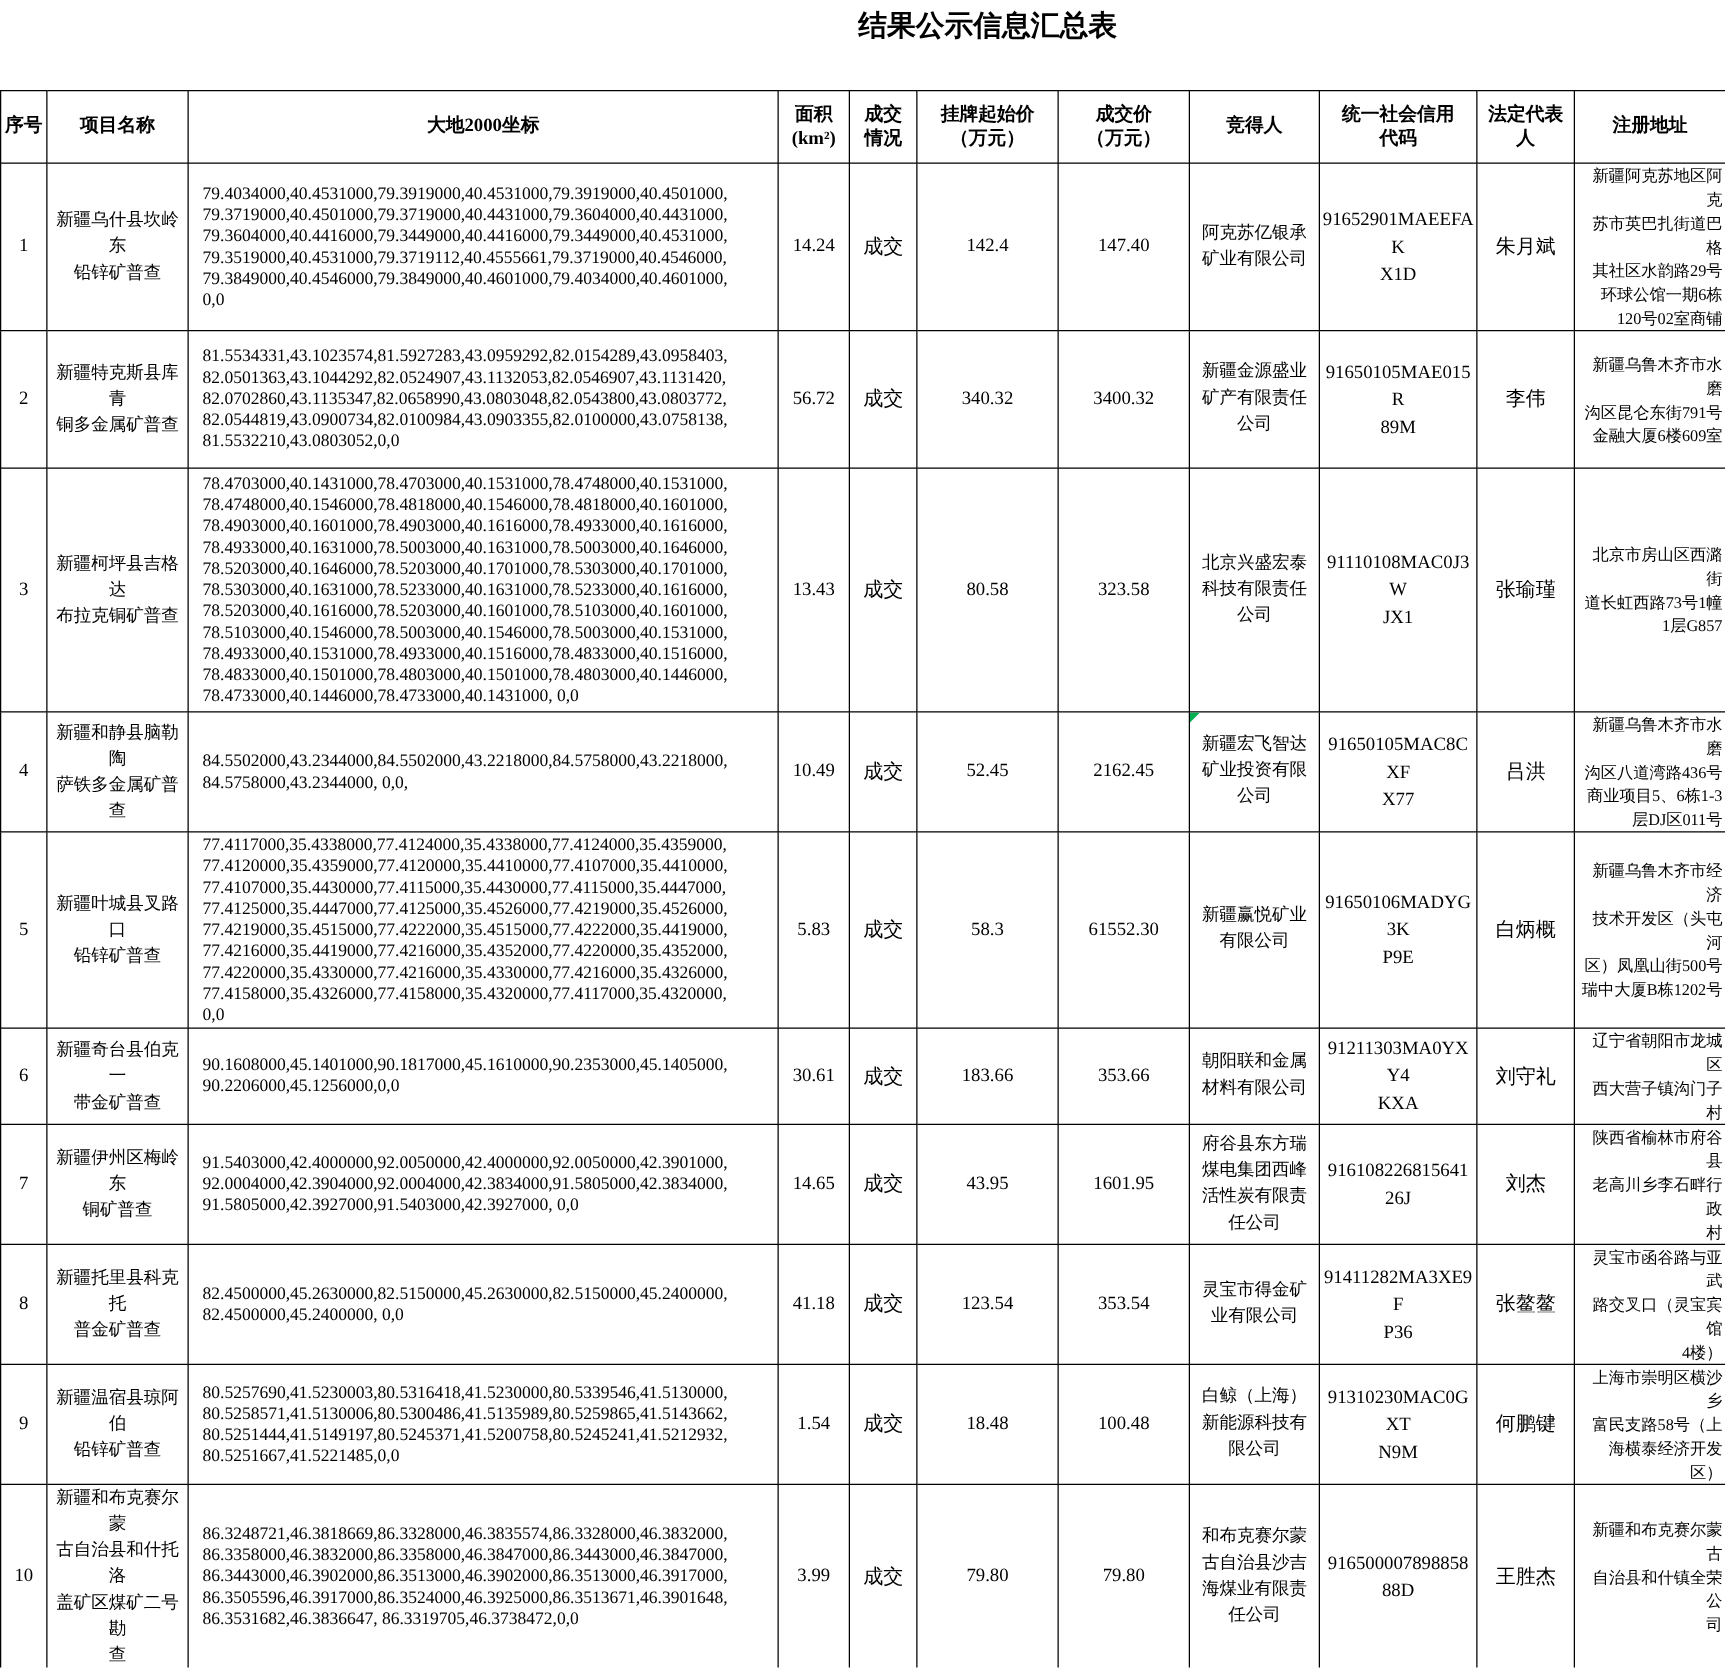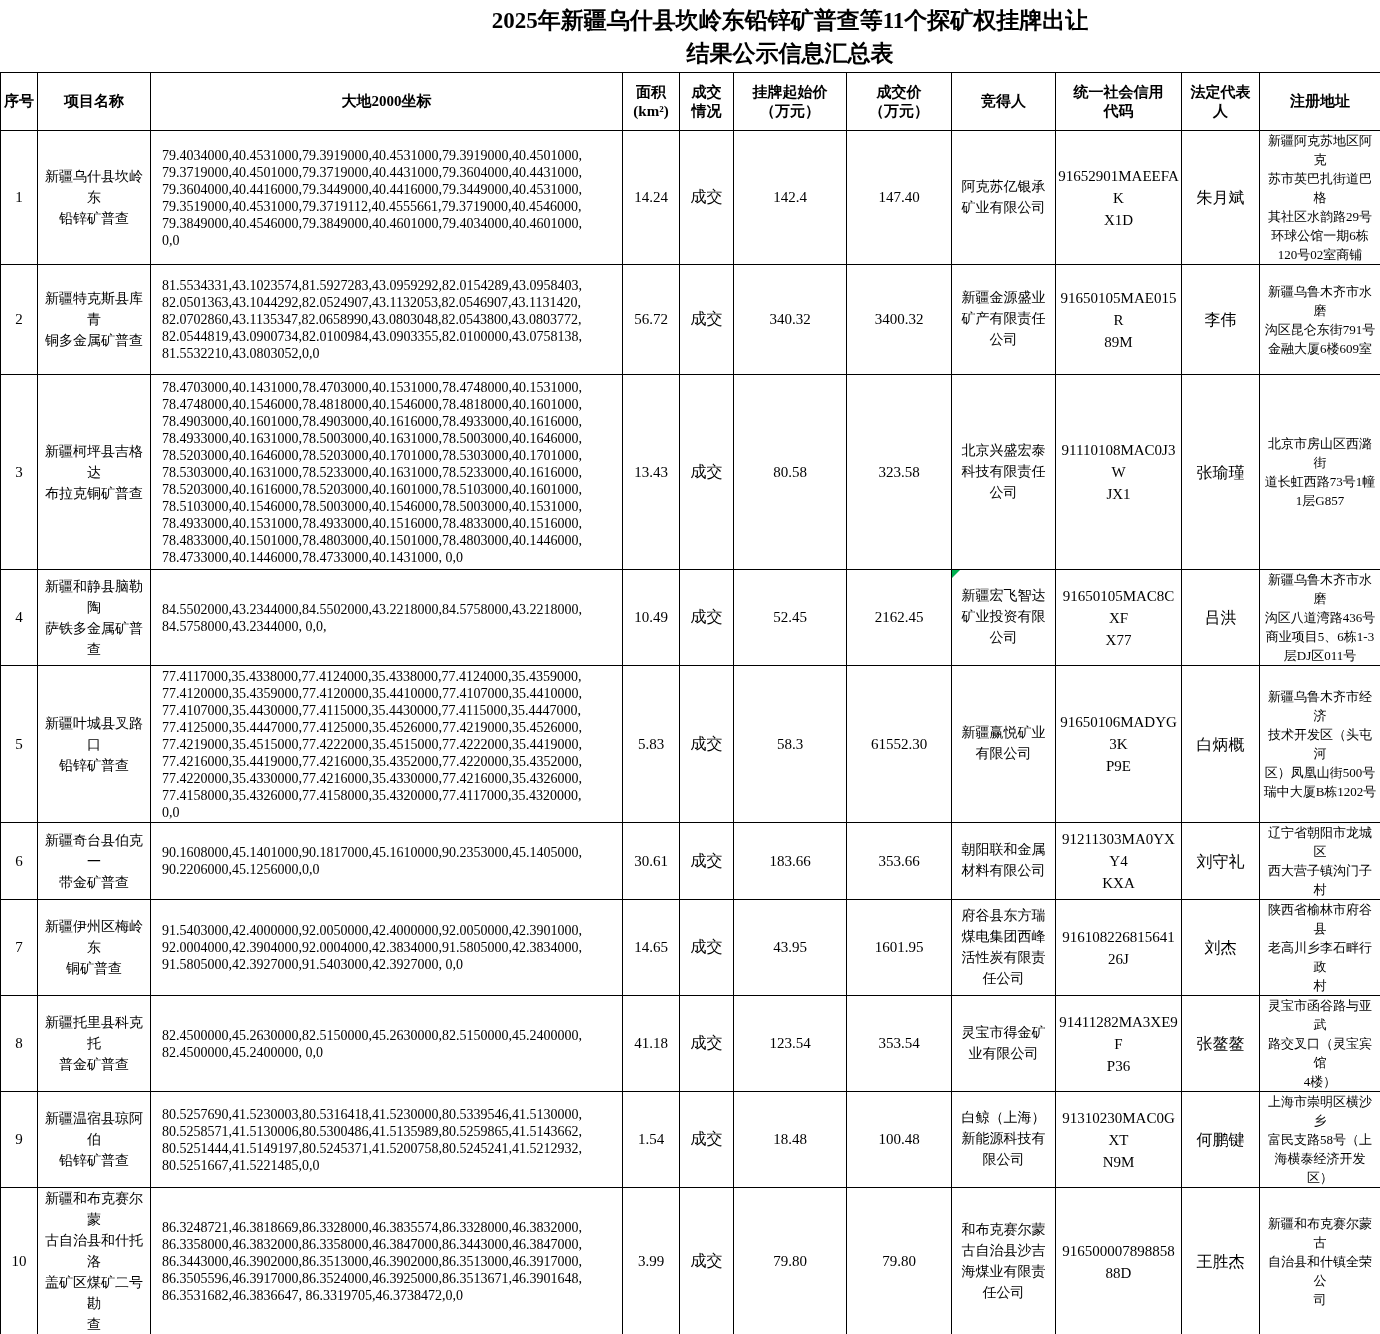--- a/index.html
+++ b/index.html
@@ -50,34 +50,33 @@
   .c-coords{
     text-align:left;font-size:14px;line-height:17px;
     word-break:break-all;
     padding-left:11px;
   }
   .c-area,.c-status,.c-start,.c-deal{font-size:15px;}
   .c-status{font-size:16px;}
   .c-winner{font-size:14px;line-height:21px;font-family:Liberation Mono, monospace;}
   .c-code{font-size:15px;line-height:22px;word-break:break-all;margin-left:23px;}
   .c-legal{font-size:16px;line-height:21px;}
-  .c-address{font-size:13px;line-height:19px;}
+  .c-address{font-size:13px;line-height:19px;text-align:right;}
   
   .green-corner::before{
     content:"";position:absolute;top:0;left:0;width:0;height:0;
     border-top:8px solid var(--marker-green,#00B050);
     border-right:8px solid transparent;
   }
   .underlined{}
 </style>
 </head>
 <body>
 
 <div class="title-block">
-  <div class="title-line">2025年新疆乌什县坎岭东铅锌矿普查等11个探矿权挂牌出让</div>
   <div class="title-line">结果公示信息汇总表</div>
 </div>
 
 <table>
   <colgroup>
     <col class="w-no">
       <col class="w-name">
       <col class="w-coords">
       <col class="w-area">
     <col class="w-status">

